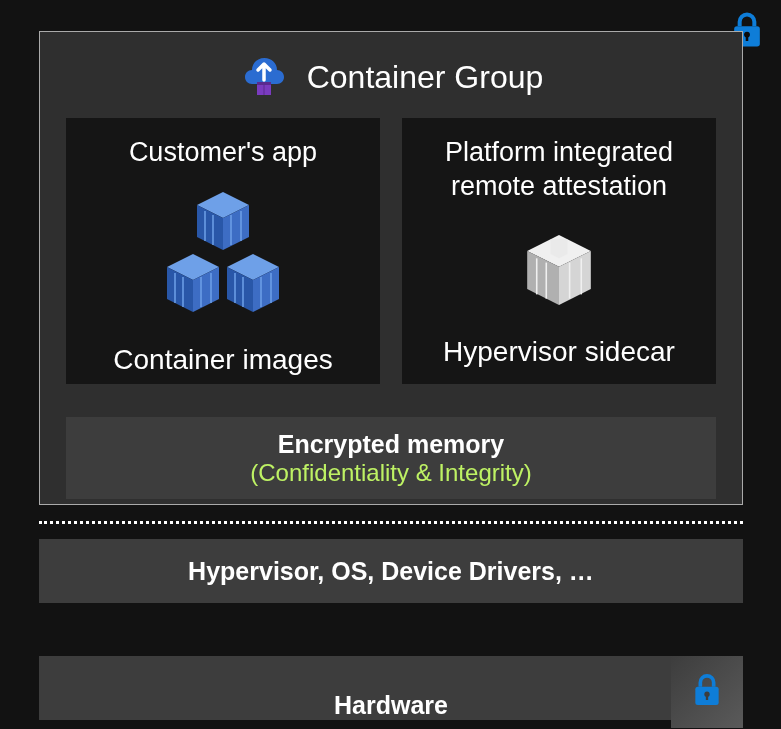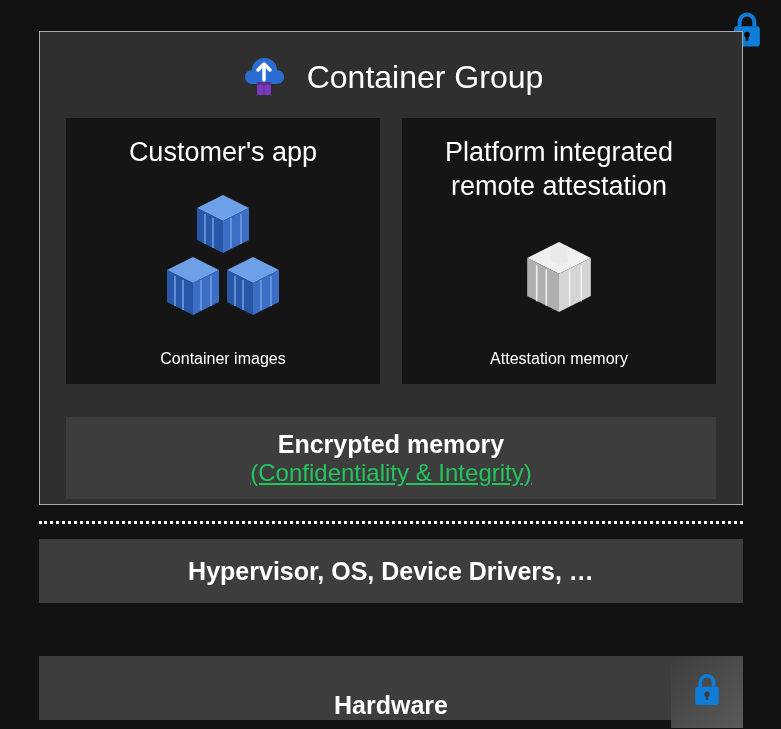--- a/index.html
+++ b/index.html
@@ -61,42 +61,41 @@
     }
     .container-box-icon-area {
       flex: 1;
       display: flex;
       align-items: center;
       justify-content: center;
       margin: 8px 0;
     }
     .container-box-caption {
       color: #fff;
-      font-size: 16px;
+      font-size: 28px;
       font-weight: 400;
     }
     .encrypted-memory {
       background: #3d3d3d;
       margin: 33px 26px 0 26px;
       height: 82px;
       display: flex;
       flex-direction: column;
       align-items: center;
       justify-content: center;
     }
     .encrypted-title {
       color: #fff;
       font-size: 25px;
       font-weight: 600;
     }
     .encrypted-subtitle {
-      color: #22c55e;
+      color: #bef264;
       font-size: 24px;
       font-weight: 400;
-      text-decoration: underline;
     }
     .dotted-line {
       position: absolute;
       top: 521px;
       left: 39px;
       width: 704px;
       border-top: 3px dotted #fff;
     }
     .layer-box {
       position: absolute;
@@ -213,21 +212,21 @@
           <polygon points="30,0 60,15 30,30 0,15" fill="#f0f0f0"></polygon>
           <polygon points="0,15 30,30 30,66 0,51" fill="#b0b0b0"></polygon>
           <polygon points="60,15 30,30 30,66 60,51" fill="#d5d5d5"></polygon>
           <line x1="9" y1="22" x2="9" y2="56" stroke="#f0f0f0" stroke-width="1.5"></line>
           <line x1="18" y1="26" x2="18" y2="60" stroke="#f0f0f0" stroke-width="1.5"></line>
           <line x1="40" y1="26" x2="40" y2="60" stroke="#f0f0f0" stroke-width="1.5"></line>
           <line x1="51" y1="22" x2="51" y2="56" stroke="#f0f0f0" stroke-width="1.5"></line>
           <polygon points="22,4 38,4 38,18 30,22 22,18" fill="#e8e8e8" opacity="0.8"></polygon>
         </svg>
       </div>
-      <div class="container-box-caption">Attestation memory</div>
+      <div class="container-box-caption">Hypervisor sidecar</div>
     </div>
   </div>
 
   <div class="encrypted-memory">
     <div class="encrypted-title">Encrypted memory</div>
     <div class="encrypted-subtitle">(Confidentiality &amp; Integrity)</div>
   </div>
 </div>
 
 <div class="dotted-line"></div>

